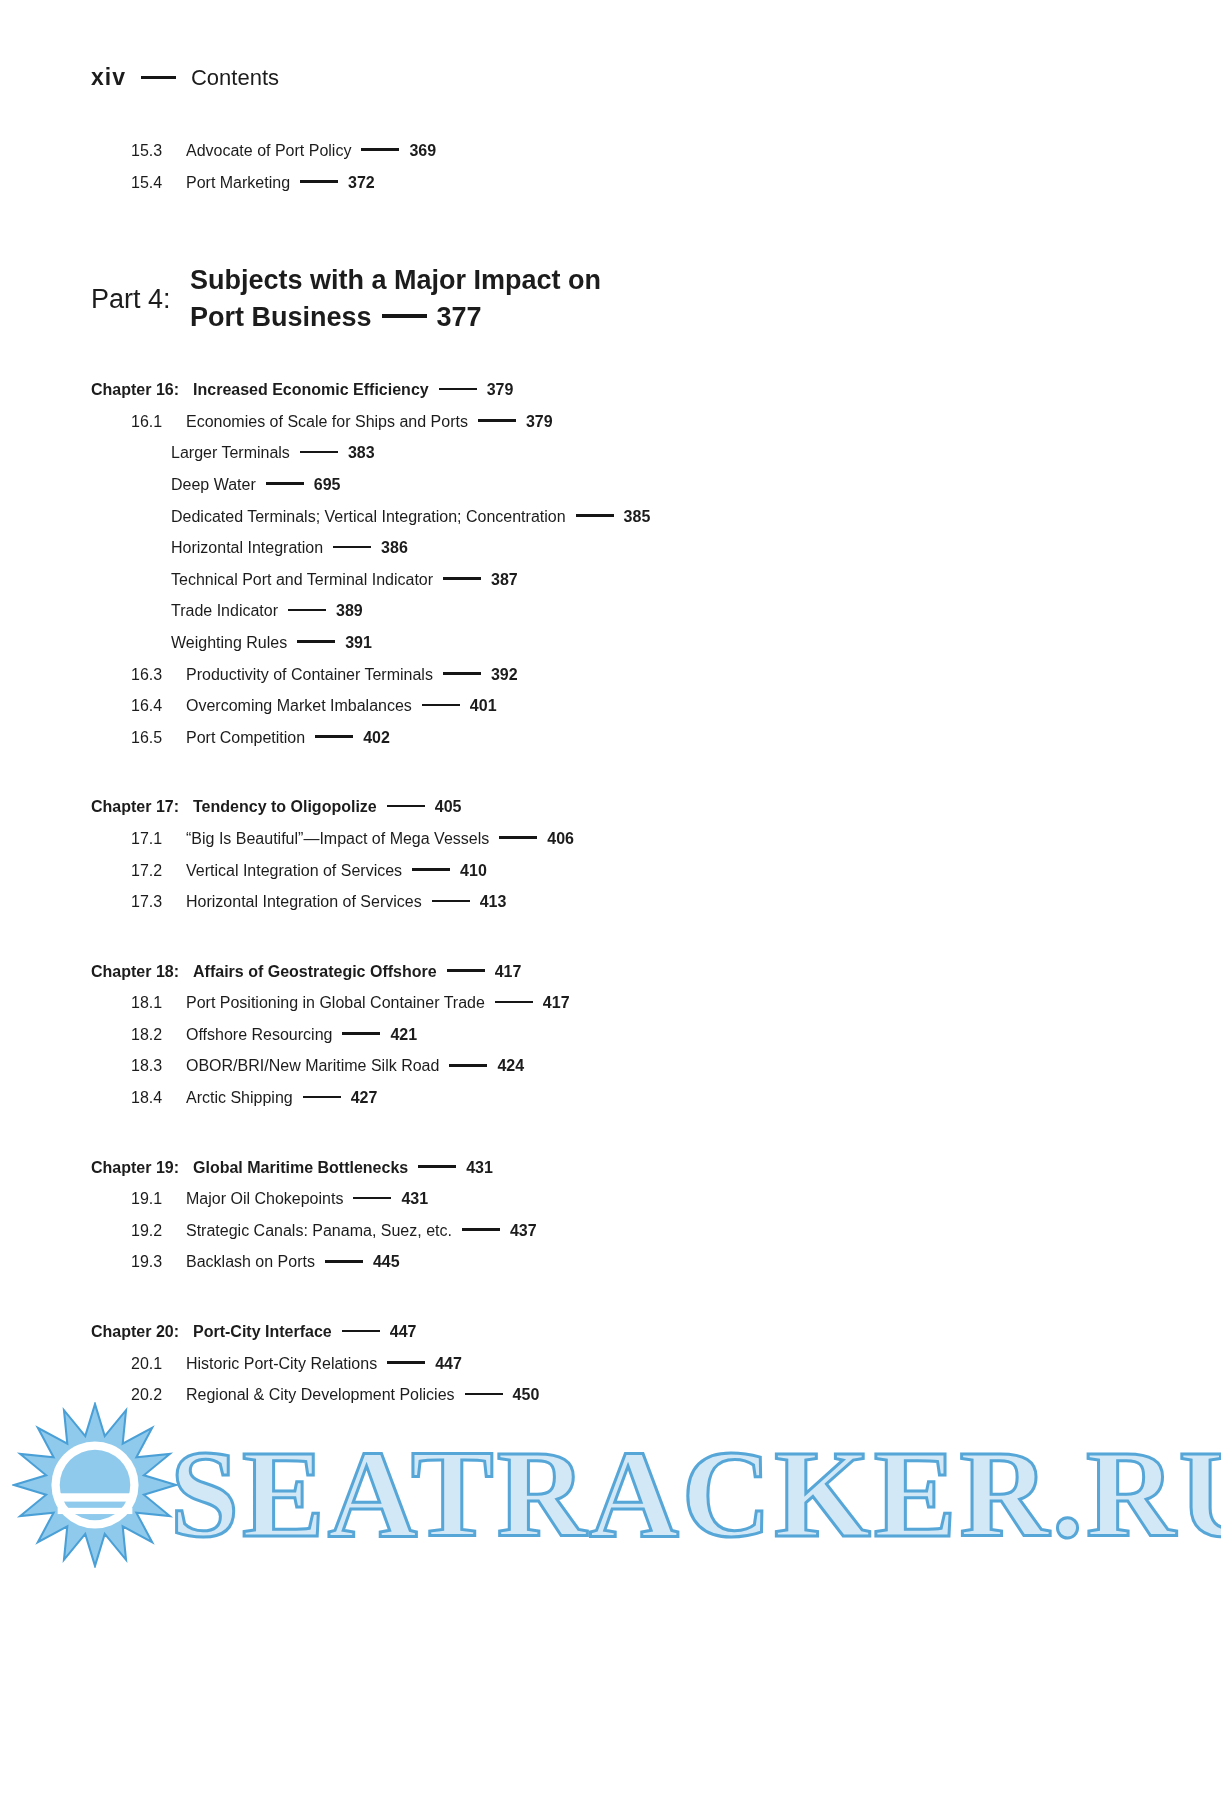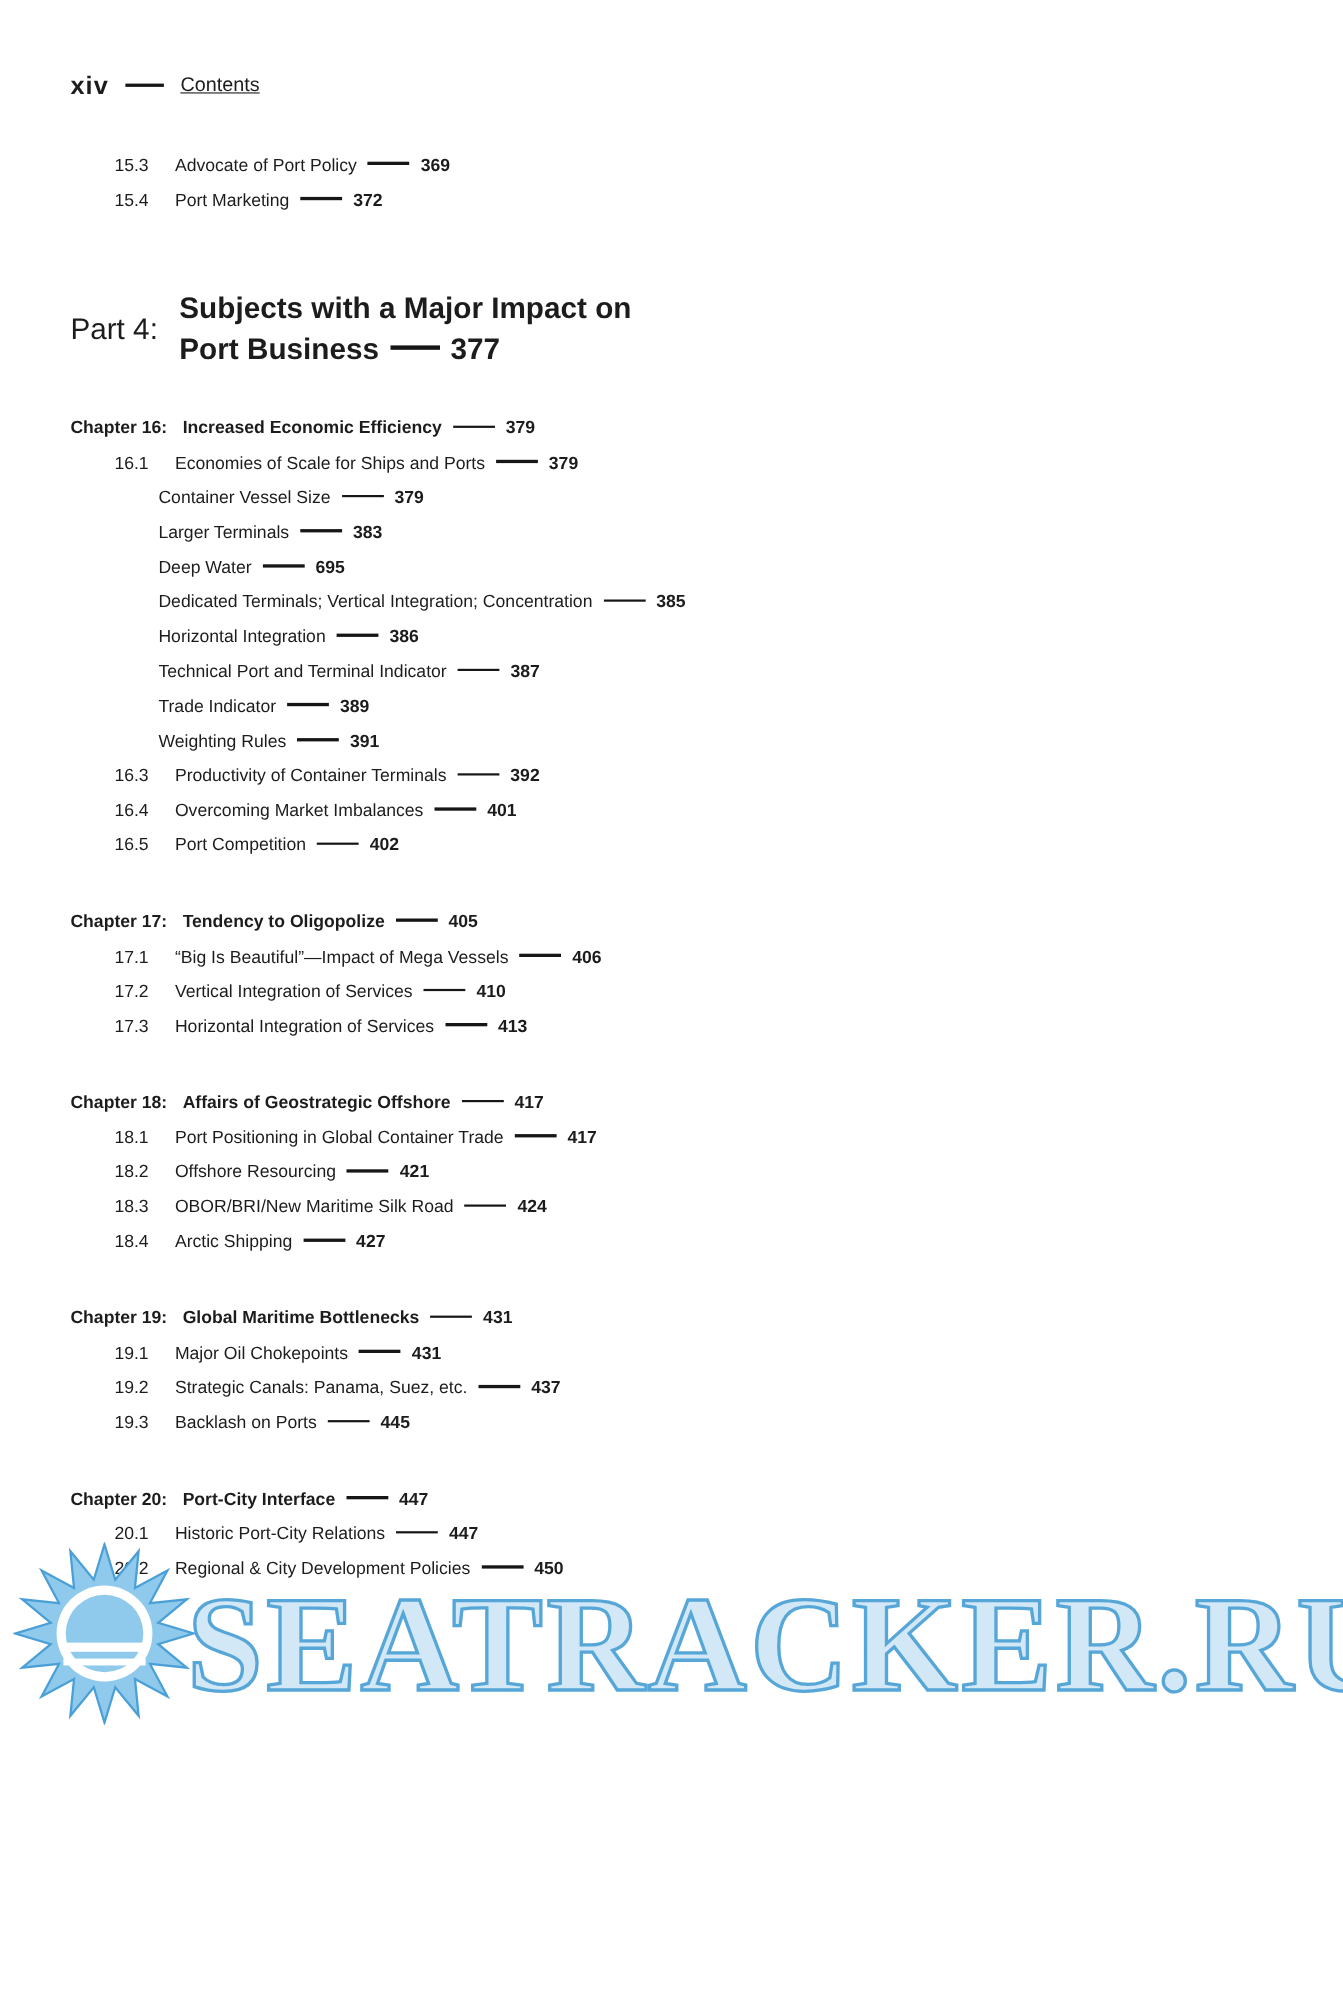--- a/index.html
+++ b/index.html
@@ -3,27 +3,27 @@
 <meta charset="utf-8">
 <style>
   * { margin:0; padding:0; box-sizing:border-box; }
   html,body { background:#ffffff; }
   body {
     width:1221px; height:1812px;
     position:relative; overflow:hidden;
     font-family:"Liberation Sans", sans-serif;
     color:#1c1c1c;
   }
-  .page { padding:64px 0 0 64px; height:100%; }
+  .page { padding:64px 0 0 91px; height:100%; }
 
   
   .header { display:flex; align-items:center; gap:15px; }
   .header .roman { font-weight:bold; font-size:23px; letter-spacing:1px; }
   .header .hdash { width:35px; height:3px; background:#161616; }
-  .header .htitle { font-size:18px;text-decoration:underline; }
+  .header .htitle { font-size:22px; }
 
   
   .toc { margin-top:44px; }
   .row { font-size:16px; line-height:31.6px; white-space:nowrap; }
   .row .num { display:inline-block; width:55px; }
   .lvl1 { padding-left:40px; }
   .lvl2 { padding-left:80px; }
   .dash {
     display:inline-block; vertical-align:middle;
     width:38px; height:2.6px; background:#161616;
@@ -80,21 +80,20 @@
       <div class="part">
         <span class="part-label">Part 4:</span>
         <div class="part-titles">
           <div>Subjects with a Major Impact on</div>
           <div><span>Port Business</span><span class="dash"></span><span class="page-num">377</span></div>
         </div>
       </div>
       <div class="chapter">
         <div class="row chap-head"><span class="chap-label">Chapter 16:</span><span class="chap-title">Increased Economic Efficiency</span><span class="dash"></span><span class="page-num">379</span></div>
         <div class="row lvl1"><span class="num">16.1</span><span class="title">Economies of Scale for Ships and Ports</span><span class="dash"></span><span class="page-num">379</span></div>
-        <div class="row lvl2"><span class="title">Container Vessel Size</span><span class="dash"></span><span class="page-num">379</span></div>
         <div class="row lvl2"><span class="title">Larger Terminals</span><span class="dash"></span><span class="page-num">383</span></div>
         <div class="row lvl2"><span class="title">Deep Water</span><span class="dash"></span><span class="page-num">695</span></div>
         <div class="row lvl2"><span class="title">Dedicated Terminals; Vertical Integration; Concentration</span><span class="dash"></span><span class="page-num">385</span></div>
         <div class="row lvl2"><span class="title">Horizontal Integration</span><span class="dash"></span><span class="page-num">386</span></div>
         <div class="row lvl2"><span class="title">Technical Port and Terminal Indicator</span><span class="dash"></span><span class="page-num">387</span></div>
         <div class="row lvl2"><span class="title">Trade Indicator</span><span class="dash"></span><span class="page-num">389</span></div>
         <div class="row lvl2"><span class="title">Weighting Rules</span><span class="dash"></span><span class="page-num">391</span></div>
         <div class="row lvl1"><span class="num">16.3</span><span class="title">Productivity of Container Terminals</span><span class="dash"></span><span class="page-num">392</span></div>
         <div class="row lvl1"><span class="num">16.4</span><span class="title">Overcoming Market Imbalances</span><span class="dash"></span><span class="page-num">401</span></div>
         <div class="row lvl1"><span class="num">16.5</span><span class="title">Port Competition</span><span class="dash"></span><span class="page-num">402</span></div>

